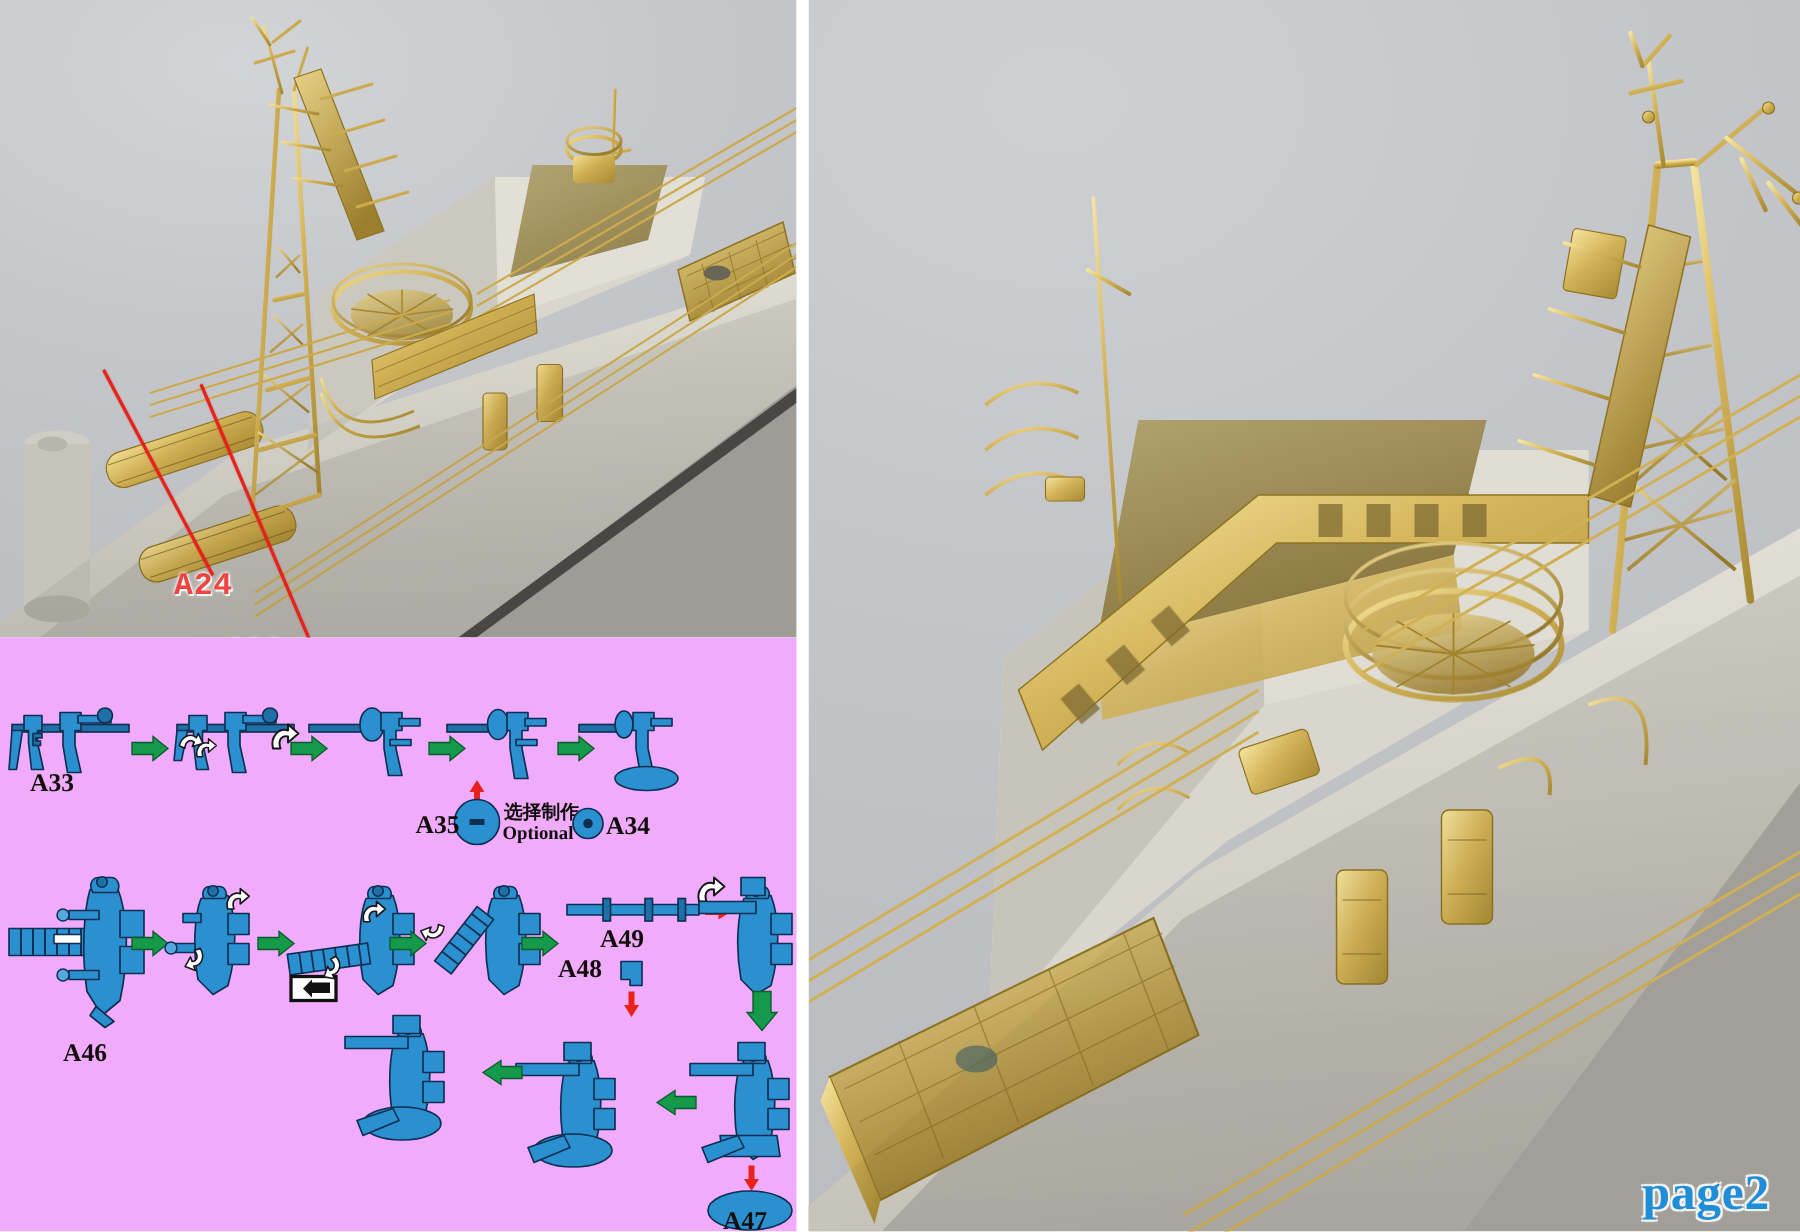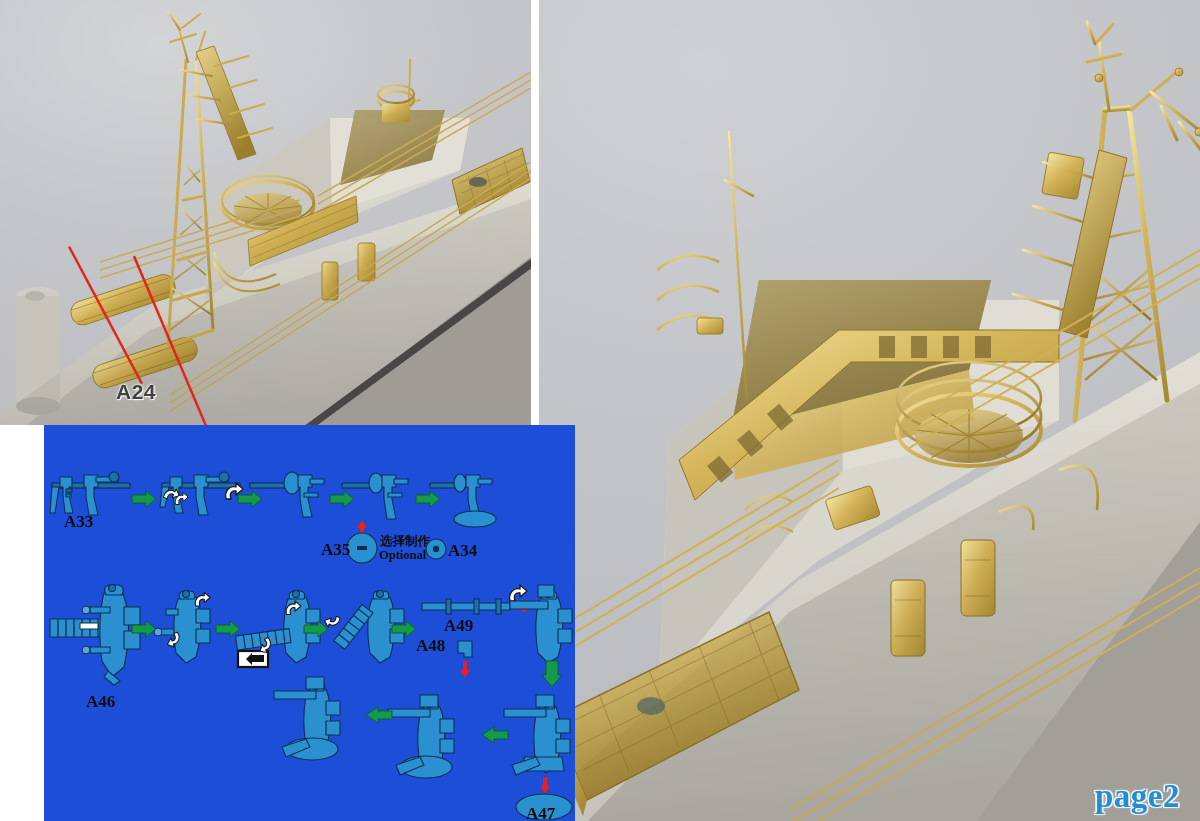--- a/index.html
+++ b/index.html
@@ -20,36 +20,36 @@
   .bg-studio{
     background:
       radial-gradient(ellipse 120% 90% at 30% 10%, #d3d4d6 0%, #c6c7ca 45%, #bdbec2 100%);
   }
   .bg-studio-r{
     background:
       radial-gradient(ellipse 130% 80% at 25% 8%, #cfd0d3 0%, #c4c5c9 50%, #bcbdc1 100%);
   }
 
   
-  .photo-label{position:absolute;font-family:Liberation Sans, sans-serif;
-    font-weight:bold;font-size:21px;color:#404040;letter-spacing:.5px;
+  .photo-label{position:absolute;font-family:Liberation Mono, monospace;
+    font-weight:bold;font-size:21px;color:#ef4444;letter-spacing:.5px;
     text-shadow:0 0 2px #fff,0 0 3px #fff,1px 1px 0 rgba(255,255,255,.9);}
   .leader{position:absolute;background:#e8211a;transform-origin:0 0;height:2px;
     box-shadow:0 0 1px rgba(200,0,0,.7);}
 
   .watermark{position:absolute;right:20px;bottom:6px;
     font-family:"Liberation Serif", serif;font-weight:bold;font-size:33px;
     color:#1f8ed6;letter-spacing:.5px;
     text-shadow:
       -1.4px -1.4px 0 #f2f2f2, 1.4px -1.4px 0 #f2f2f2,
       -1.4px  1.4px 0 #f2f2f2, 1.4px  1.4px 0 #f2f2f2,
        0 0 3px rgba(255,255,255,.95);}
 
   
-  #diagram{position:absolute;left:0;top:425px;width:531px;height:396px;background:#1d4ed8;margin-left:44px;}
+  #diagram{position:absolute;left:0;top:425px;width:531px;height:396px;background:#f0abfc;}
   #diagram svg{display:block;}
 
   .dlabel{font-family:"Liberation Serif", serif;font-weight:bold;
           font-size:17px;fill:#100d0a;}
   .dlabel-cn{font-family:"DejaVu Sans", sans-serif;font-weight:bold;
           font-size:12.5px;fill:#100d0a;}
   .dlabel-opt{font-family:"Liberation Serif", serif;font-weight:bold;
           font-size:12.5px;fill:#100d0a;}
 
   .pt{fill:#2b90cf;stroke:#0e2f52;stroke-width:1.1;stroke-linejoin:round;}

